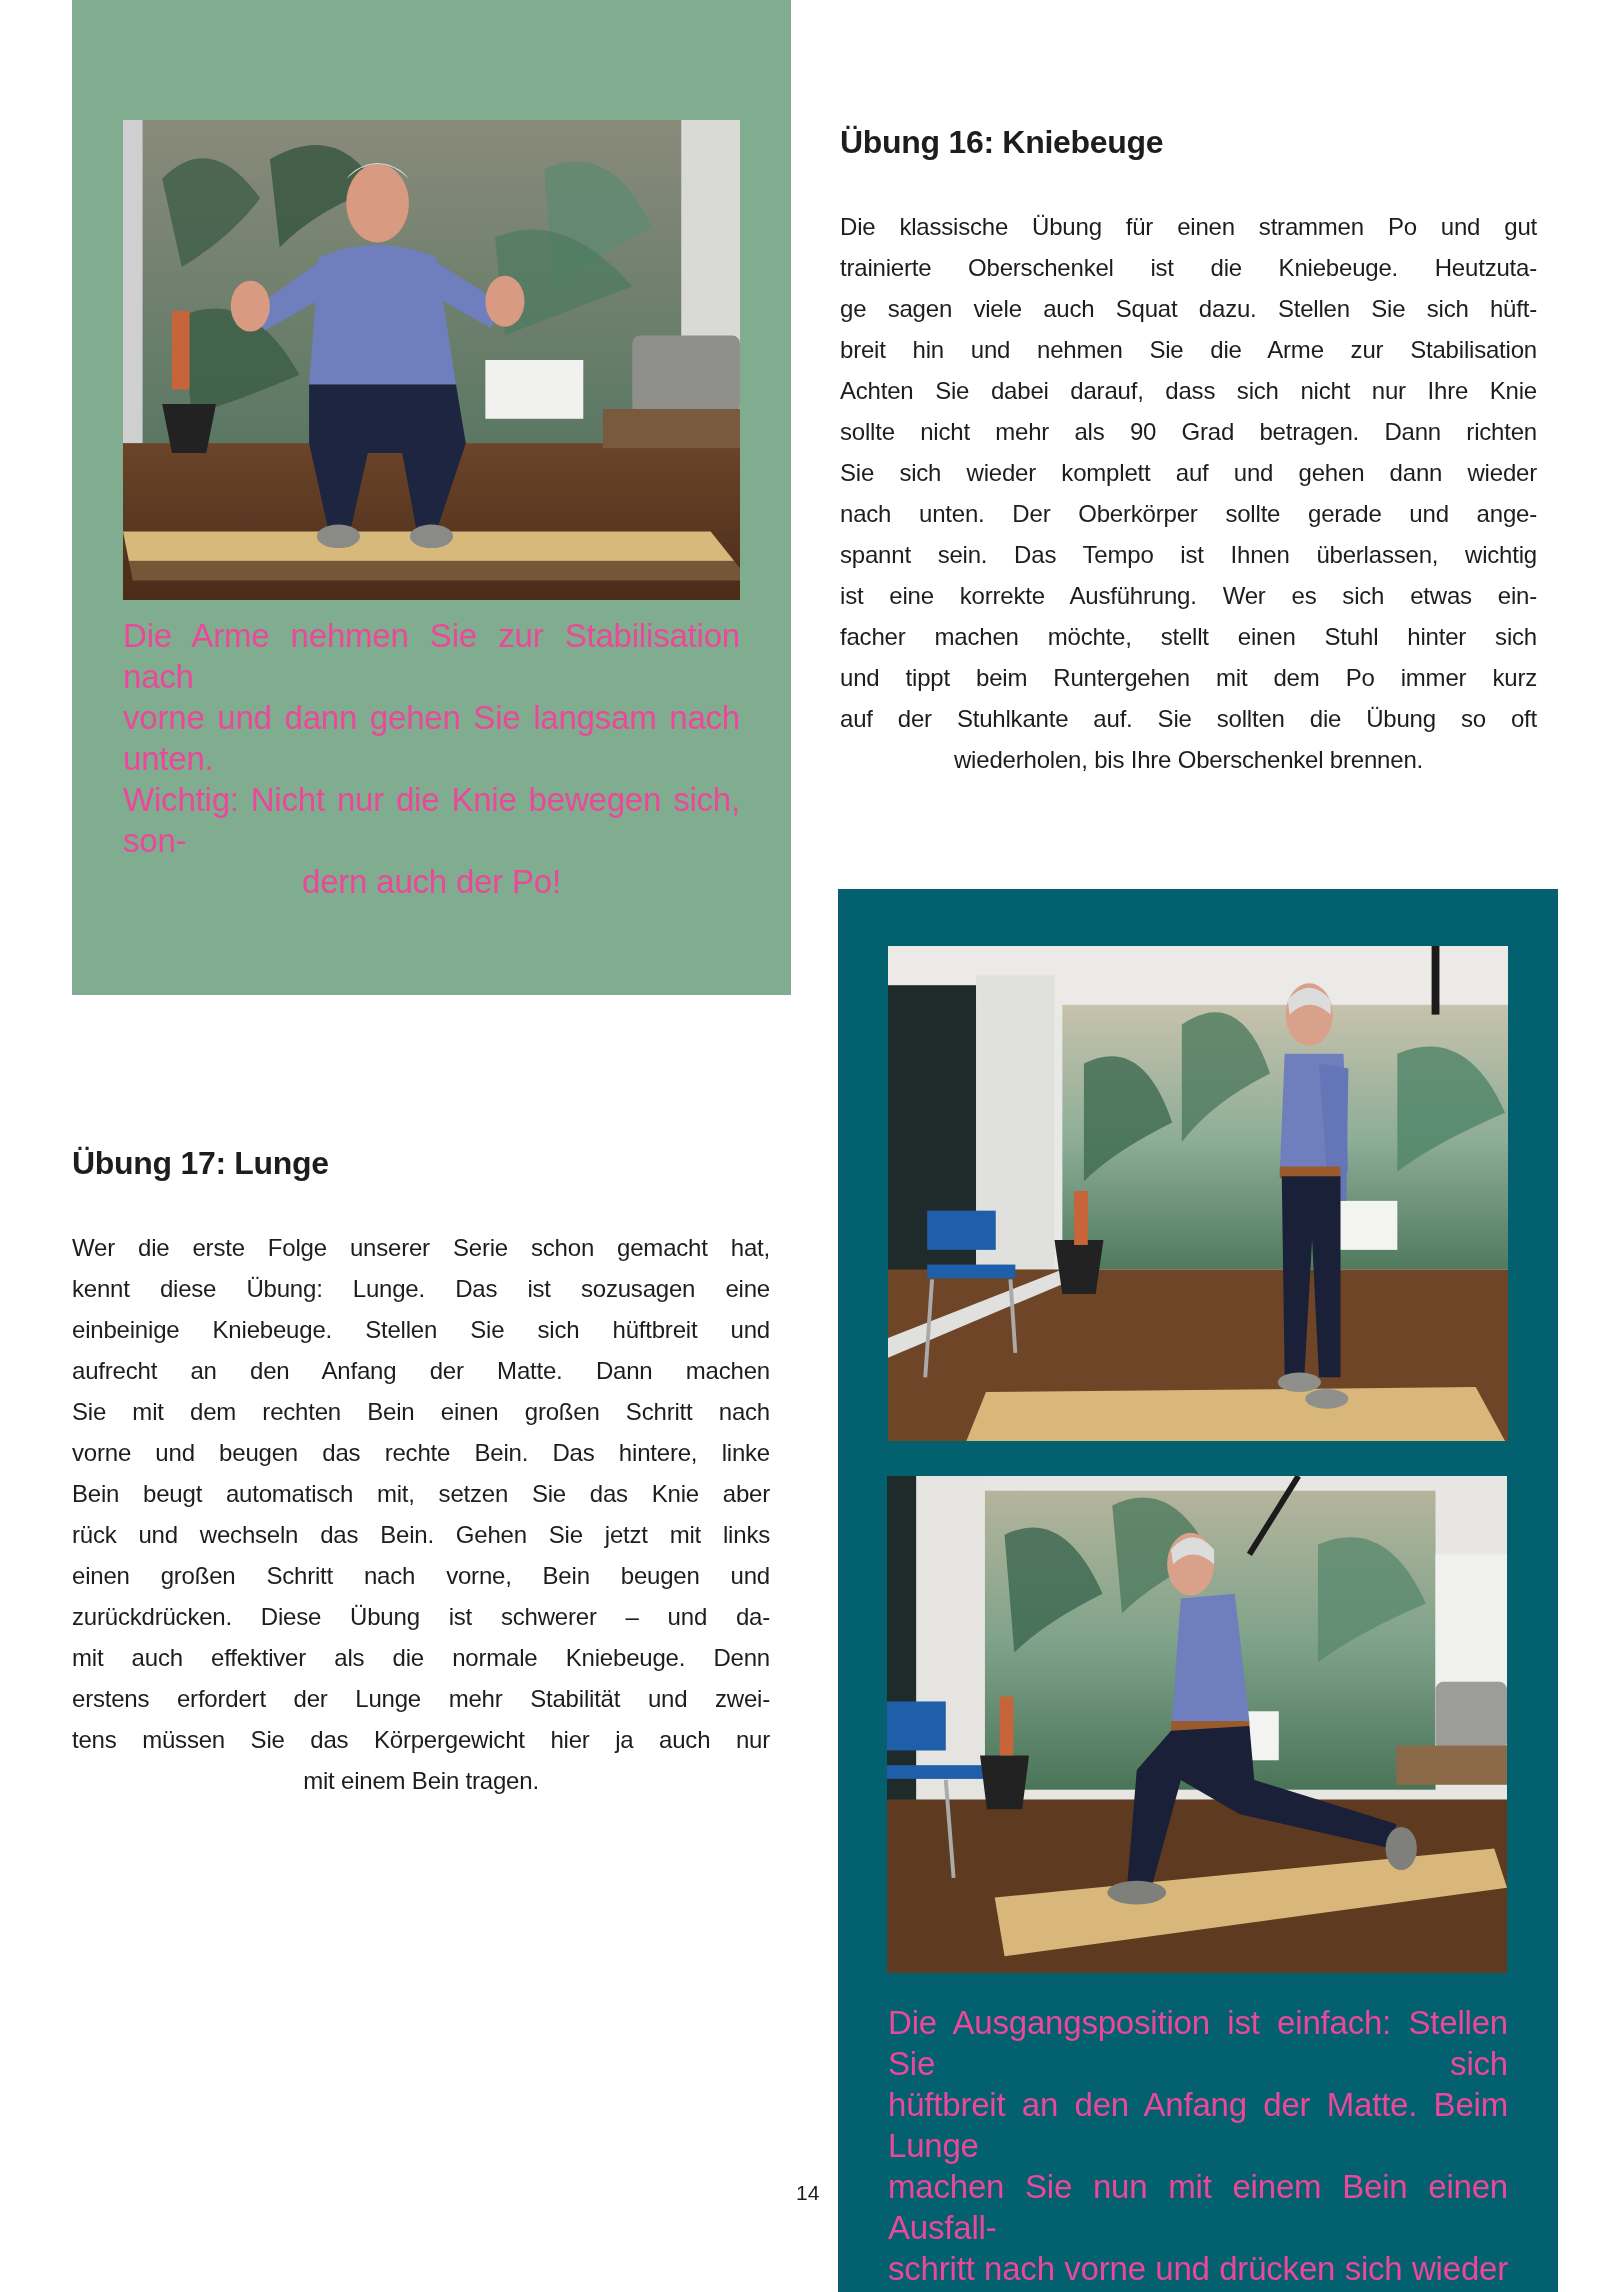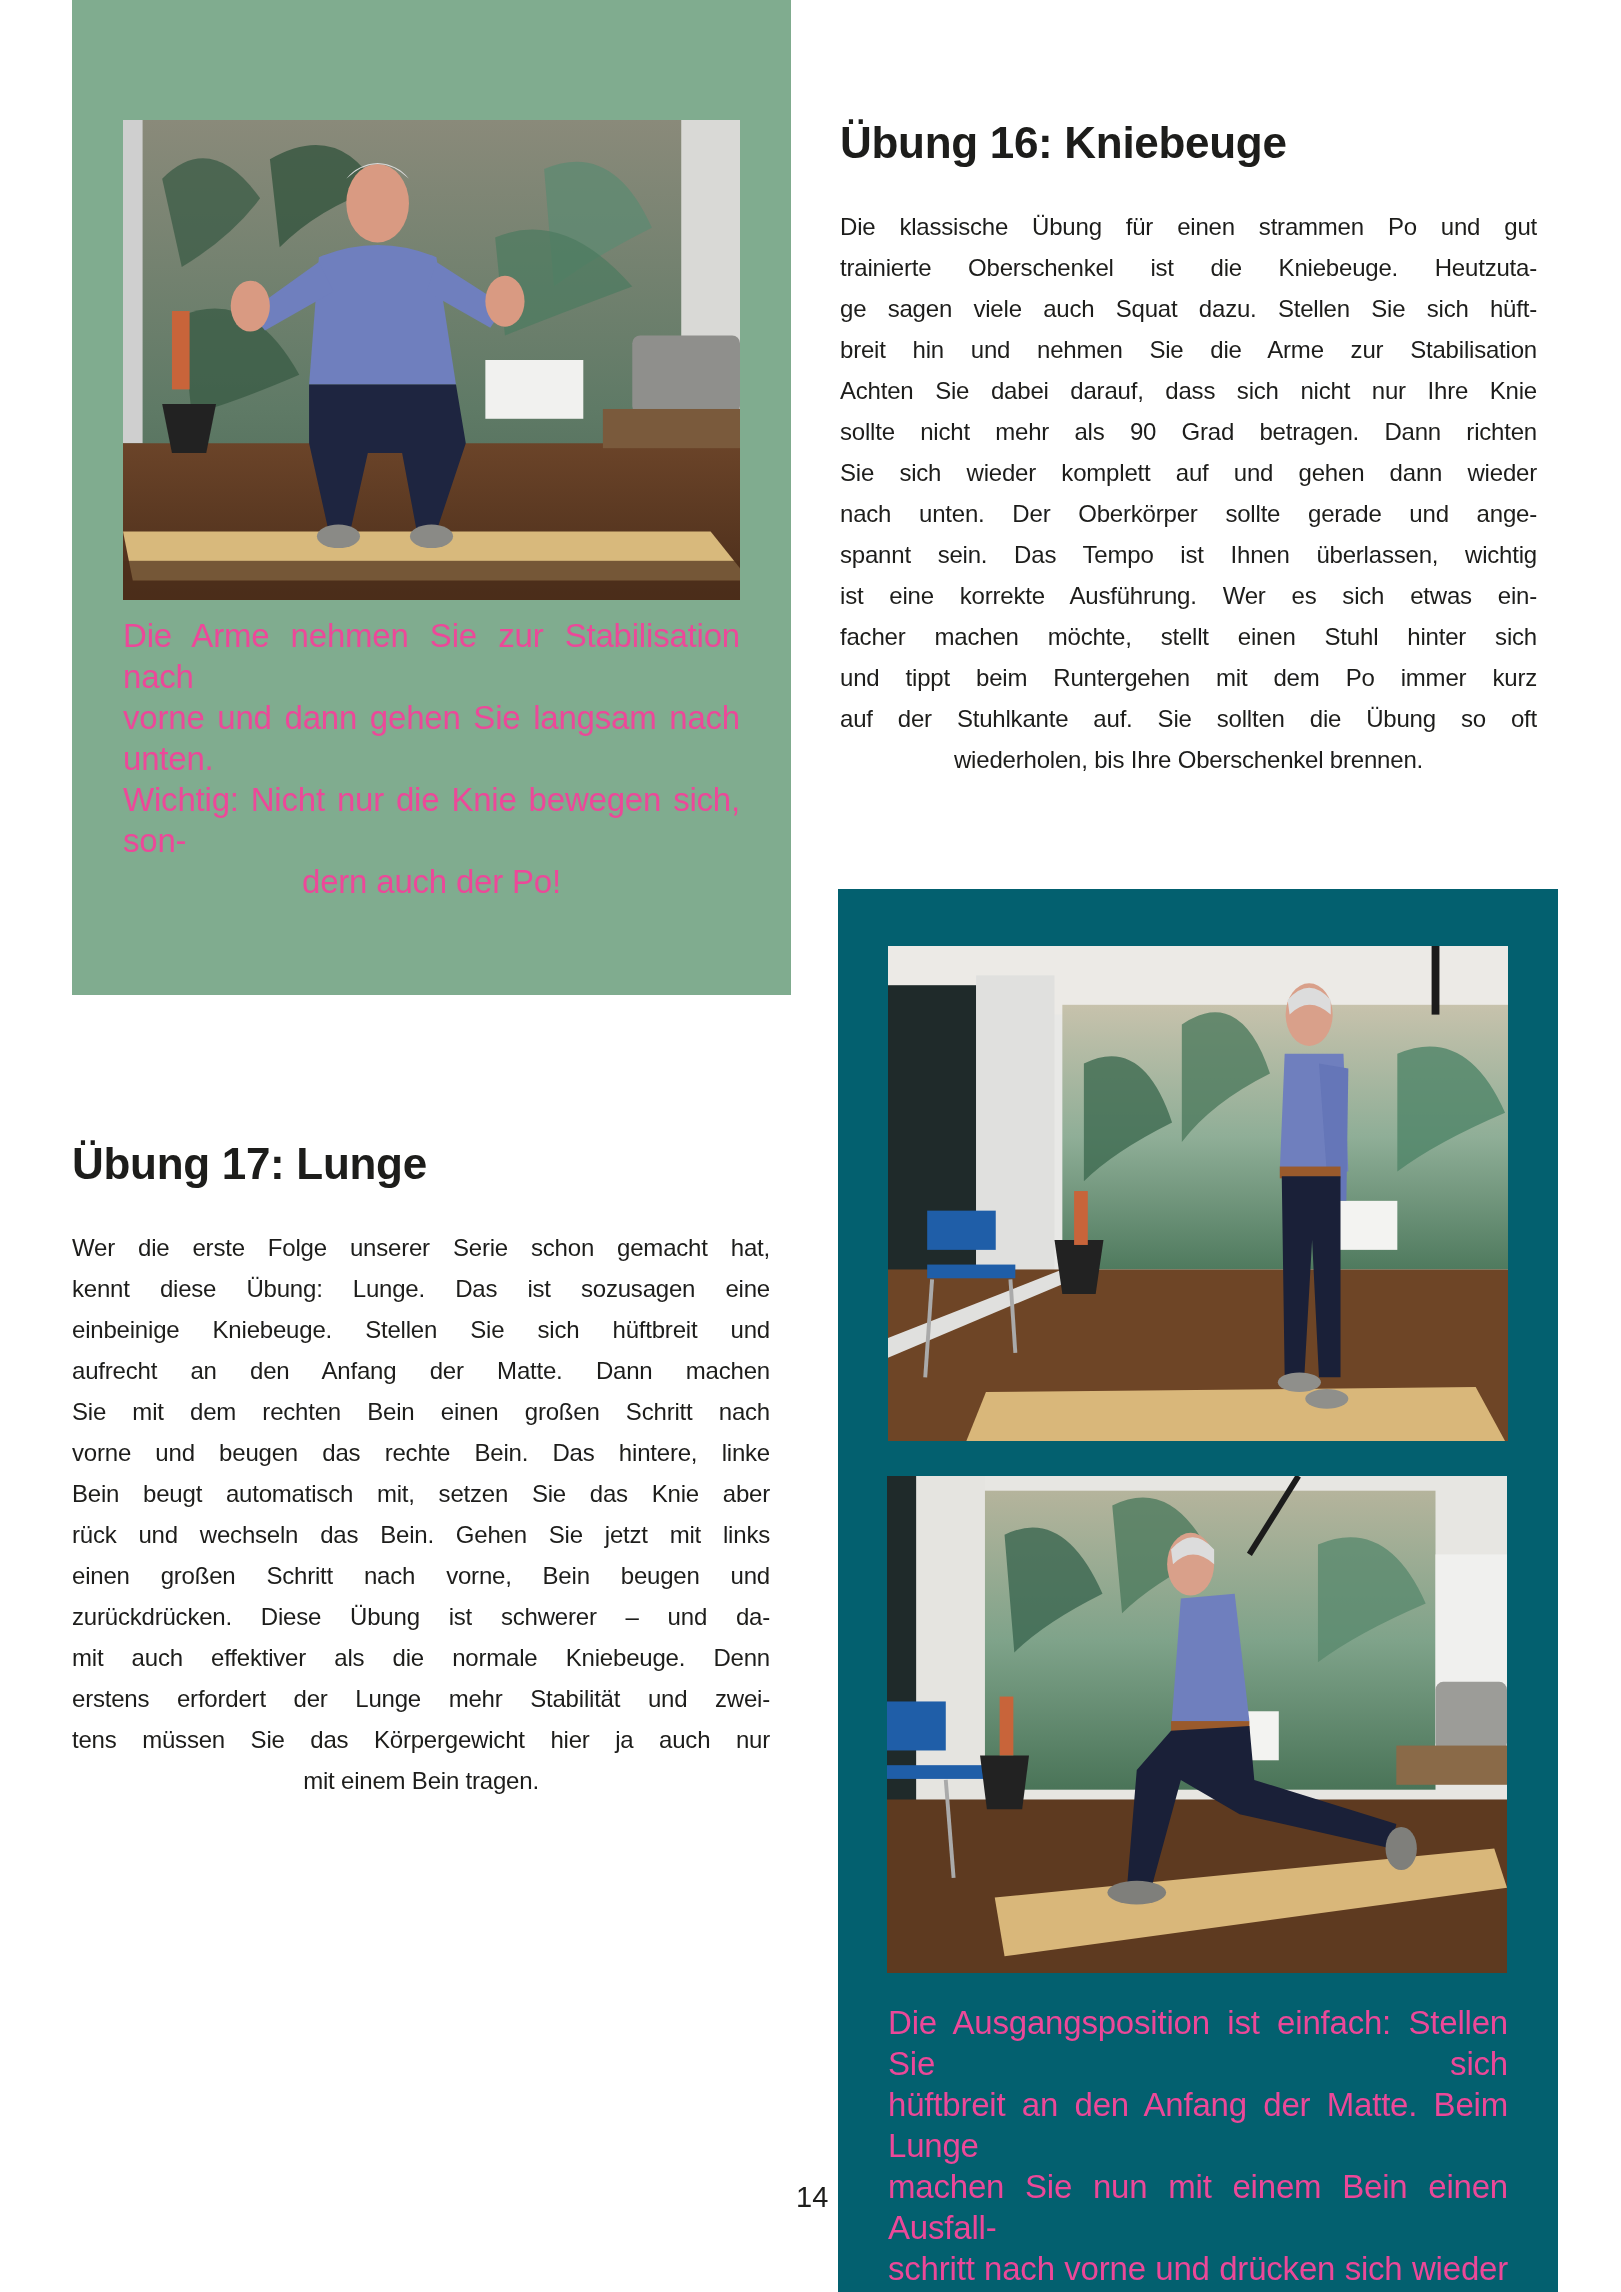--- a/index.html
+++ b/index.html
@@ -14,41 +14,41 @@
     .teal-box { left: 838px; top: 889px; width: 720px; height: 1404px; background: #03606f; }
 
     .photo { position: absolute; overflow: hidden; }
     .photo svg { display: block; width: 100%; height: 100%; }
 
     .p1 { left: 123px; top: 120px; width: 617px; height: 480px; }
     .p2 { left: 888px; top: 946px; width: 620px; height: 495px; }
     .p3 { left: 887px; top: 1476px; width: 620px; height: 497px; }
 
     .heading {
-      position: absolute; font-weight: bold; font-size: 44px; line-height: 39px;
+      position: absolute; font-weight: bold; font-size: 32px; line-height: 39px;
       color: #1d1d1b; letter-spacing: -0.3px;
     }
     .h16 { left: 840px; top: 123px; }
     .h17 { left: 72px; top: 1144px; }
 
     .body-text {
       position: absolute; font-size: 24px; line-height: 41px;
       text-align: justify; hyphens: manual; letter-spacing: -0.2px;
     }
     .t16 { left: 840px; top: 206px; width: 697px; }
     .t17 { left: 72px; top: 1227px; width: 698px; }
 
     .caption {
       position: absolute; font-size: 33px; line-height: 41px; color: #ec4899;
       text-align: justify; letter-spacing: -0.2px;
     }
     .c1 { left: 123px; top: 615px; width: 617px; }
     .c3 { left: 888px; top: 2002px; width: 620px; }
 
-    .page-number { position: absolute; left: 796px; top: 2181px; font-size: 29px; color: #1d1d1b; }
+    .page-number { position: absolute; left: 796px; top: 2181px; font-size: 21px; color: #1d1d1b; }
 
     .line { display: block; }
     .line.last { text-align: center; }
     .j { text-align-last: justify; }
   </style>
 </head>
 <body>
 
 <div class="abs green-box"></div>
 <div class="abs teal-box"></div>

